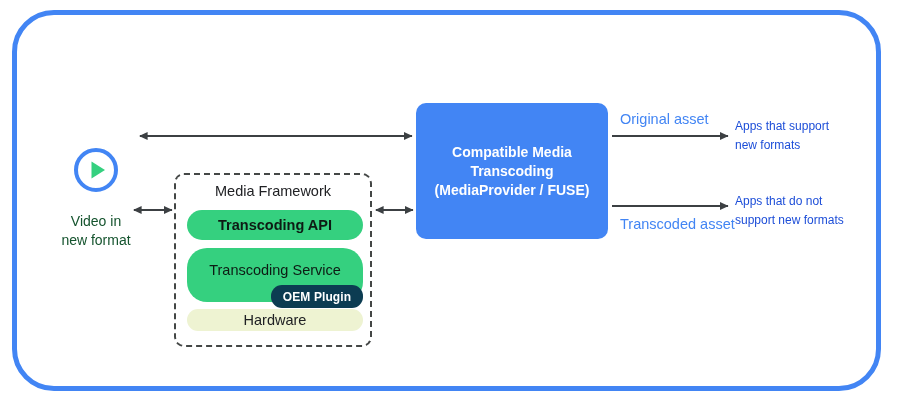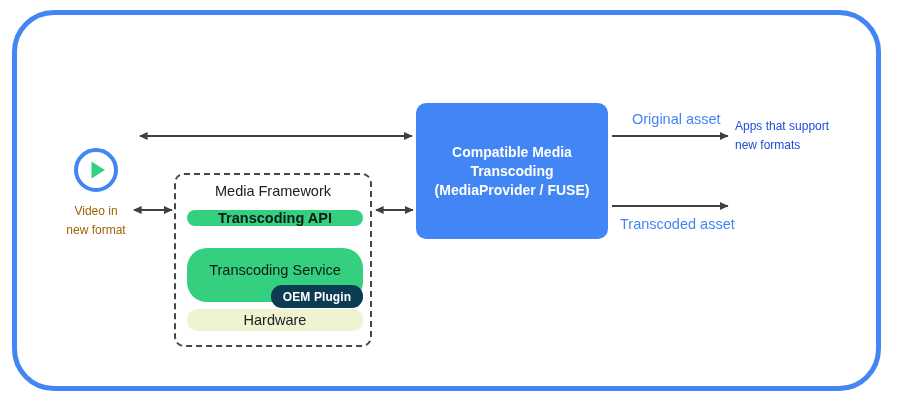--- a/index.html
+++ b/index.html
@@ -39,24 +39,24 @@
     top: 146px;
     width: 96px;
     text-align: center;
   }
   #play-icon-wrap {
     width: 48px;
     height: 48px;
     margin: 0 auto;
   }
   #video-caption {
-    margin-top: 8px;
-    font-size: 12px;
+    margin-top: 18px;
+    font-size: 14px;
     line-height: 19px;
-    color: #a16207;
+    color: #14532d;
     white-space: pre-line;
   }
 
   
   #media-framework {
     position: absolute;
     left: 174px;
     top: 173px;
     width: 198px;
     height: 174px;
@@ -80,21 +80,21 @@
     width: 176px;
     border-radius: 20px;
     box-sizing: border-box;
     display: flex;
     align-items: center;
     justify-content: center;
     text-align: center;
   }
   #pill-transcoding-api {
     top: 35px;
-    height: 16px;
+    height: 30px;
     background: #35d07f;
     color: #0d1b14;
     font-weight: bold;
     font-size: 14.5px;
   }
   #pill-transcoding-service {
     top: 73px;
     height: 54px;
     background: #35d07f;
     color: #0d1b14;
@@ -150,21 +150,21 @@
     white-space: pre-line;
   }
 
   
   .asset-label {
     position: absolute;
     color: #4285f4;
     font-size: 14.5px;
     white-space: nowrap;
   }
-  #label-original-asset { left: 620px; top: 111px; margin-left: 12px; }
+  #label-original-asset { left: 620px; top: 111px; }
   #label-transcoded-asset { left: 620px; top: 216px; }
 
   .app-label {
     position: absolute;
     color: #1d4ed8;
     font-size: 12px;
     line-height: 19px;
     white-space: pre-line;
   }
   #label-apps-support { left: 735px; top: 117px; }
@@ -243,14 +243,16 @@
 
   <div id="cmt-box">Compatible Media
 Transcoding
 (MediaProvider / FUSE)</div>
 
   <div class="asset-label" id="label-original-asset">Original asset</div>
   <div class="asset-label" id="label-transcoded-asset">Transcoded asset</div>
 
   <div class="app-label" id="label-apps-support">Apps that support
 new formats</div>
+  <div class="app-label" id="label-apps-no-support">Apps that do not
+support new formats</div>
 
 </div>
 
 </body></html>

